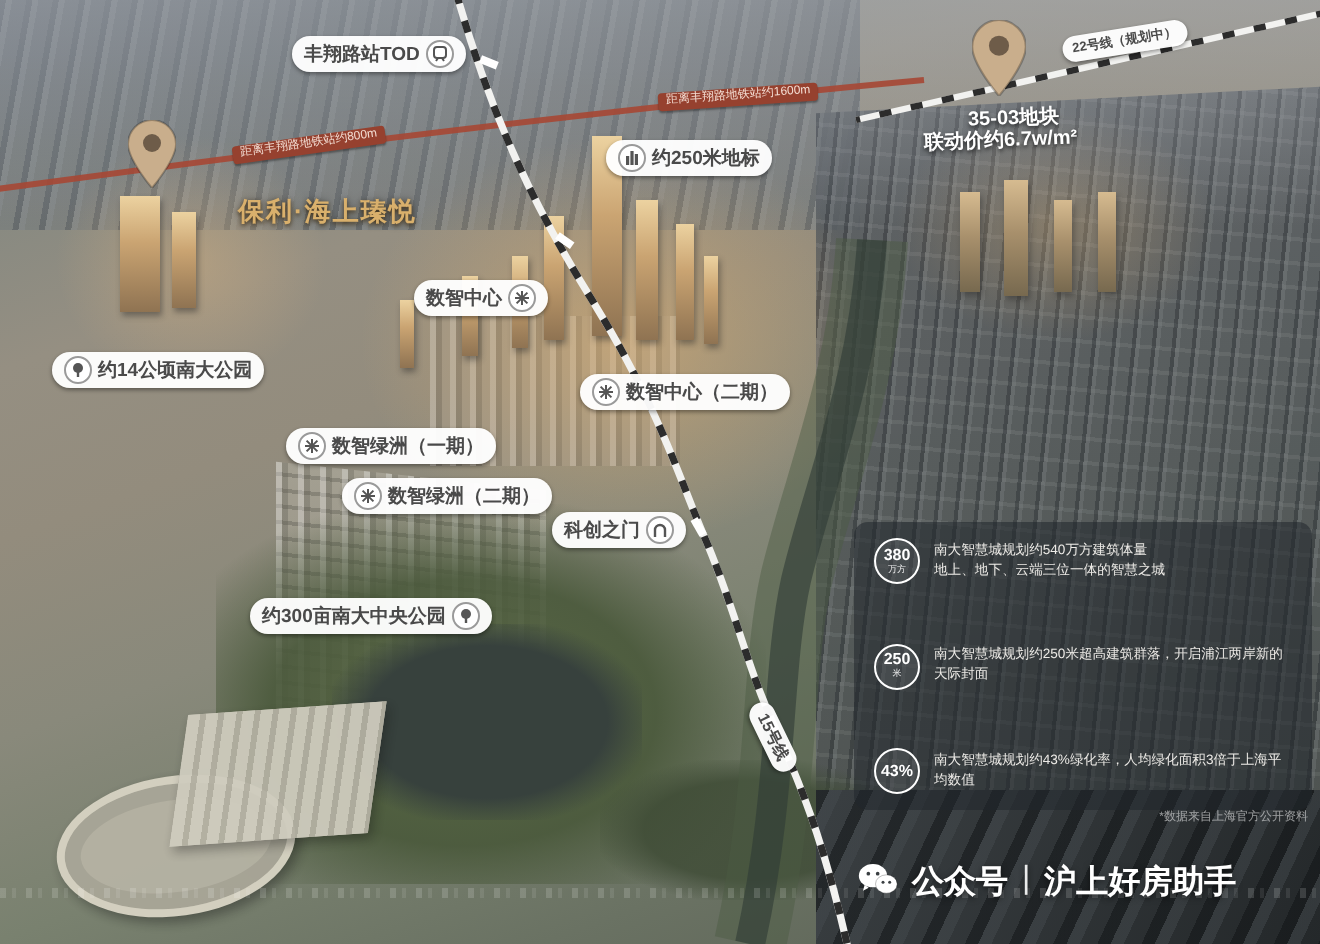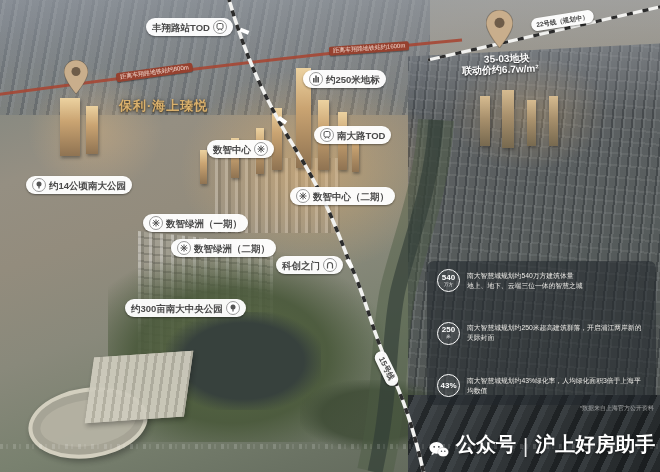--- a/index.html
+++ b/index.html
@@ -58,22 +58,22 @@
   .stats-panel{position:absolute;left:427px;top:261px;width:229px;height:144px;z-index:6;
     background:rgba(33,38,43,.55);border-radius:7px;padding:8px 10px;box-sizing:border-box;
     display:flex;flex-direction:column;justify-content:space-between;}
   .stat-row{display:flex;align-items:center;gap:7px;}
   .ring{width:21px;height:21px;border:1.5px solid #fff;border-radius:50%;background:rgba(255,255,255,.08);
     display:flex;flex-direction:column;align-items:center;justify-content:center;color:#fff;flex:0 0 auto;}
   .ring .v{font-size:8px;font-weight:bold;line-height:1;}
   .ring .u{font-size:4.5px;line-height:1;margin-top:1px;opacity:.9;}
   .stat-text{font-size:6.8px;color:#eceae6;line-height:1.45;}
   
-  .footer{position:absolute;left:429px;top:431px;z-index:7;display:flex;align-items:flex-end;gap:7px;color:#fff;
-    font-weight:bold;font-size:20px;text-shadow:0 1px 3px rgba(0,0,0,.6);}
+  .footer{position:absolute;left:429px;top:431px;z-index:7;display:flex;align-items:flex-start;gap:7px;color:#fff;
+    font-weight:bold;font-size:16px;text-shadow:0 1px 3px rgba(0,0,0,.6);}
   .footer .sep{font-weight:normal;opacity:.9;}
   .footnote{position:absolute;right:6px;top:404px;z-index:7;font-size:6px;color:rgba(255,255,255,.55);}
   .watermark{position:absolute;left:0;top:444px;width:660px;height:5px;z-index:4;opacity:.5;
     background:repeating-linear-gradient(90deg,rgba(255,255,255,.3) 0 3px,transparent 3px 6px,rgba(255,255,255,.18) 6px 8px,transparent 8px 13px);}
 </style>
 </head>
 <body>
 
 <div class="stage">
 
@@ -153,30 +153,20 @@
     <span class="cicon">
         <svg width="8" height="8" viewBox="0 0 8 8">
           <rect x="1" y="3" width="1.6" height="4.5" fill="#555"></rect>
           <rect x="3.2" y="0.5" width="1.6" height="7" fill="#555"></rect>
           <rect x="5.4" y="2" width="1.6" height="5.5" fill="#555"></rect>
         </svg>
       </span>
     <span>约250米地标</span>
   </div>
 
-  <div class="pill" style="left:314px;top:126px">
-    <span class="cicon">
-        <svg width="8" height="8" viewBox="0 0 8 8">
-          <rect x="1" y="0.5" width="6" height="5.5" rx="1.5" fill="none" stroke="#555" stroke-width="1"></rect>
-          <line x1="2" y1="7.5" x2="3" y2="6" stroke="#555"></line>
-          <line x1="6" y1="7.5" x2="5" y2="6" stroke="#555"></line>
-        </svg>
-      </span>
-    <span>南大路TOD</span>
-  </div>
 
   <div class="pill" style="left:207px;top:140px">
     <span>数智中心</span>
     <span class="cicon">
         <svg width="8" height="8" viewBox="0 0 8 8">
           <g stroke="#555" stroke-width="1">
             <line x1="4" y1="0.5" x2="4" y2="7.5"></line>
             <line x1="0.5" y1="4" x2="7.5" y2="4"></line>
             <line x1="1.3" y1="1.3" x2="6.7" y2="6.7"></line>
             <line x1="6.7" y1="1.3" x2="1.3" y2="6.7"></line>
@@ -255,21 +245,21 @@
         </svg>
       </span>
   </div>
 
 
   <div class="pill" style="left:368px;top:362px;transform:rotate(64deg);font-size:8px;padding:1px 6px">15号线</div>
 
   <div class="stats-panel">
     <div class="stat-row">
       <div class="ring">
-        <span class="v">540</span>
+        <span class="v">380</span>
         <span class="u">万方</span>
       </div>
       <div class="stat-text">
         <div>南大智慧城规划约540万方建筑体量</div>
         <div>地上、地下、云端三位一体的智慧之城</div>
       </div>
     </div>
     <div class="stat-row">
       <div class="ring">
         <span class="v">250</span>

